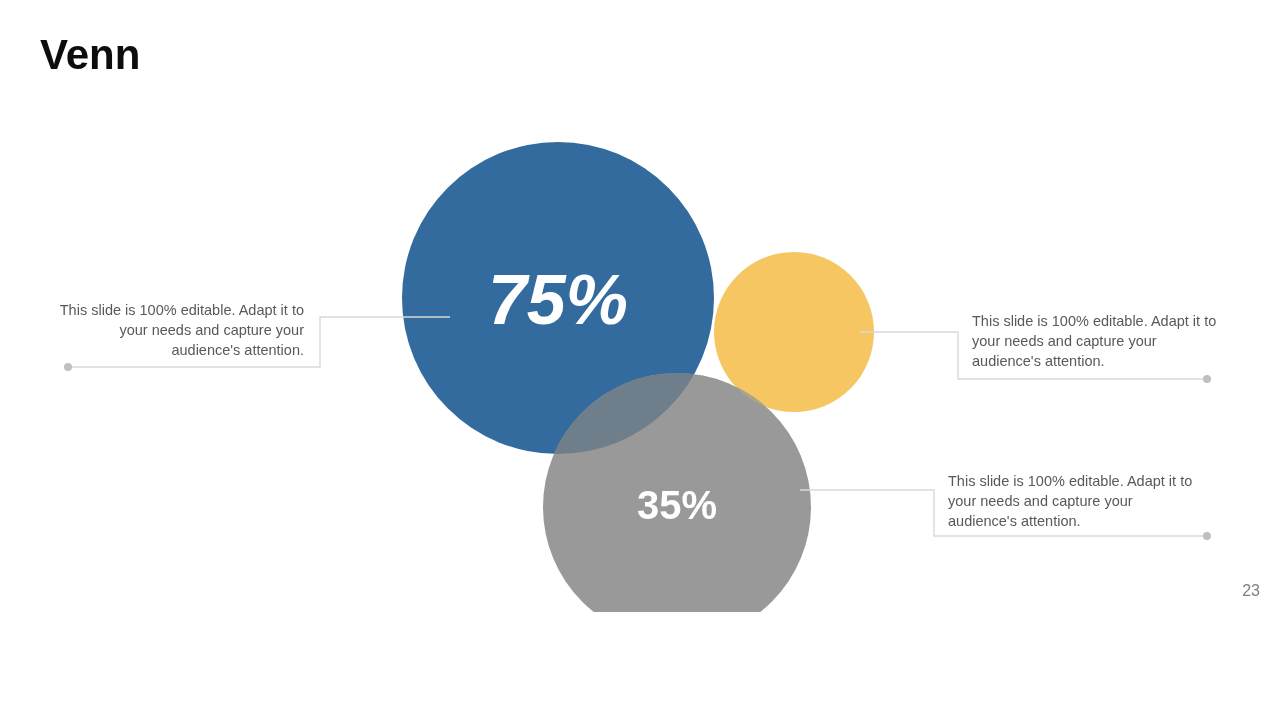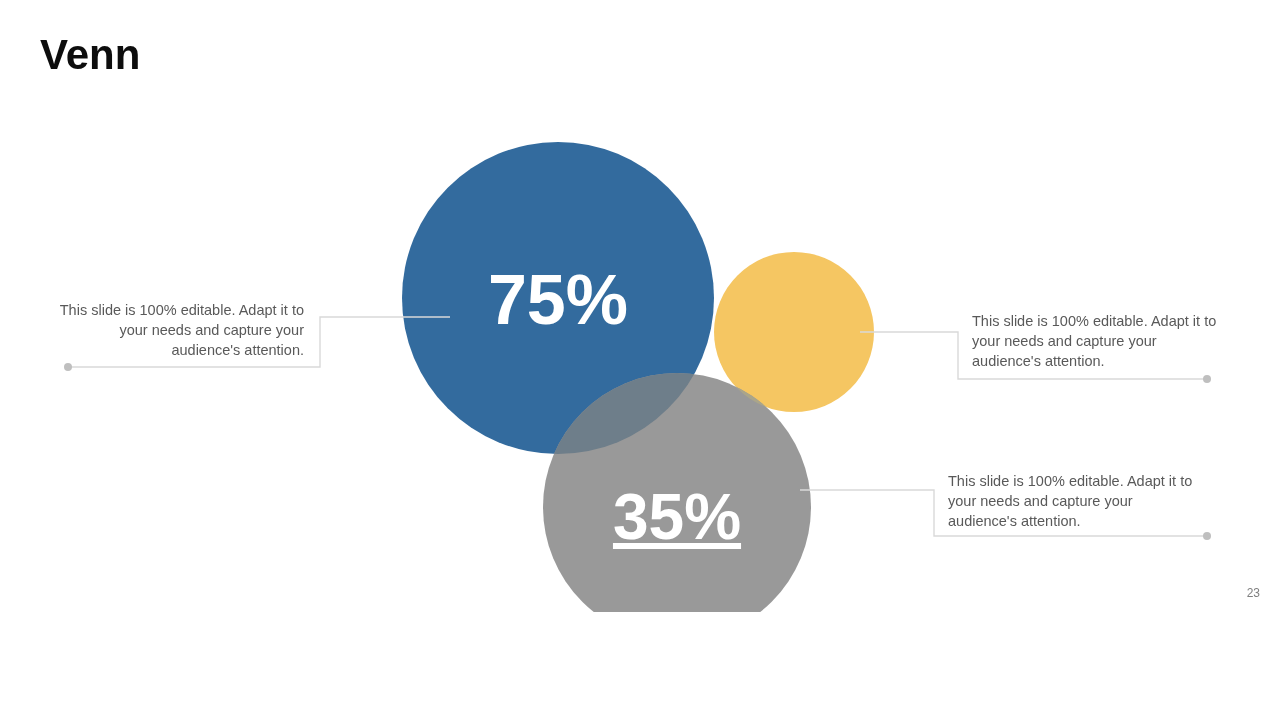--- a/index.html
+++ b/index.html
@@ -54,33 +54,33 @@
     font-weight: bold;
     text-align: center;
     white-space: nowrap;
     line-height: 1;
   }
   .venn-label.primary {
     font-size: 70px;
     left: 408px;
     top: 265px;
     width: 300px;
+    font-style: italic;
   }
   .venn-label.secondary {
     font-size: 42px;
     left: 696px;
     top: 312px;
     width: 160px;
   }
   .venn-label.tertiary {
-    font-size: 64px;
+    font-size: 40px;
     left: 557px;
     top: 485px;
     width: 240px;
-    text-decoration: underline;
   }
 
   
   .callout-text {
     position: absolute;
     font-size: 14.5px;
     line-height: 20px;
     color: #595959;
   }
   .callout-left {
@@ -110,21 +110,21 @@
     width: 1280px;
     height: 720px;
     pointer-events: none;
   }
 
   
   .page-number {
     position: absolute;
     right: 20px;
     bottom: 12px;
-    font-size: 12px;
+    font-size: 16px;
     color: #7f7f7f;
     text-align: right;
   }
 </style>
 </head>
 <body>
 
 <div class="slide">
 
   <div class="slide-title">Venn</div>

